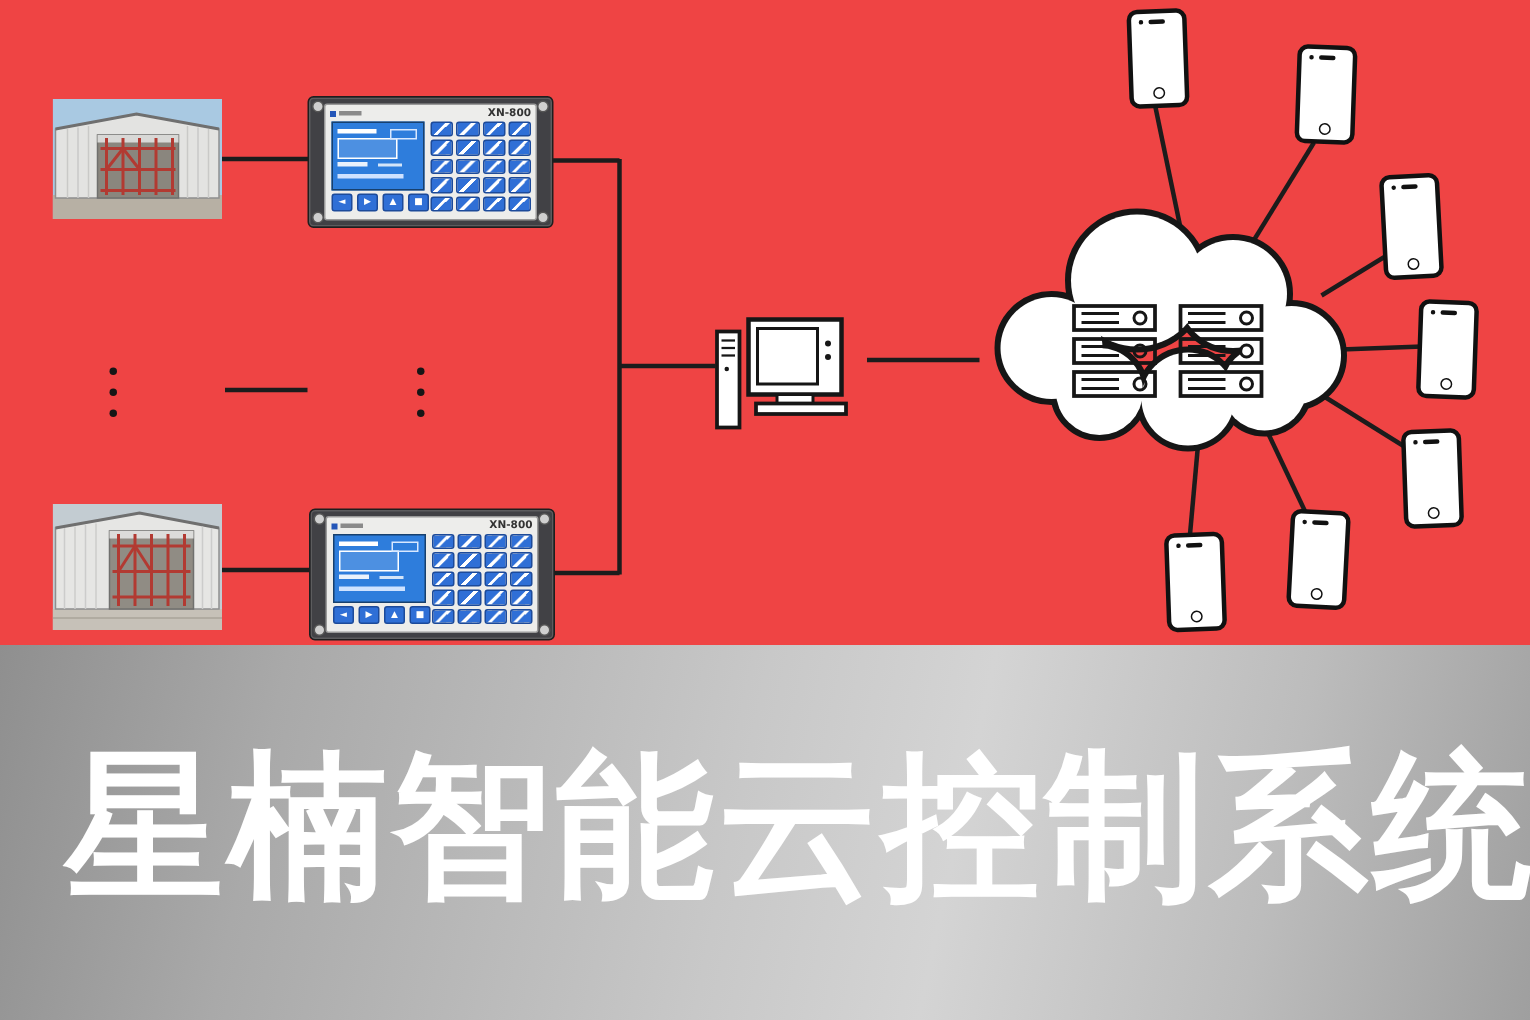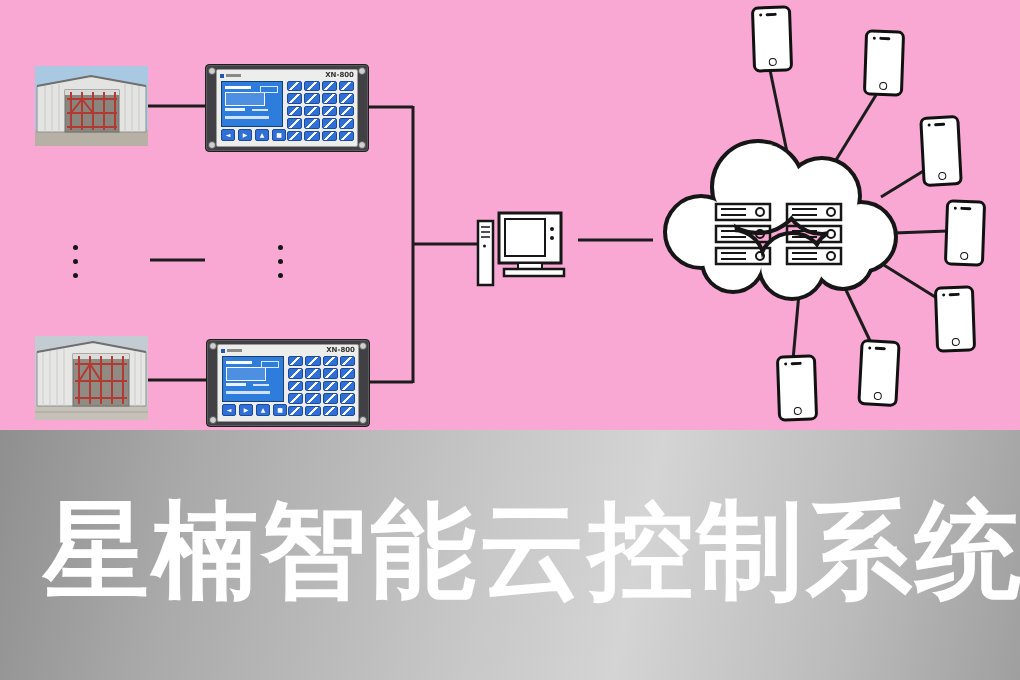--- a/index.html
+++ b/index.html
@@ -1,16 +1,16 @@
 <!DOCTYPE html>
 <html><head>
 <meta charset="utf-8">
 <style>
   html,body{margin:0;padding:0;background:#fff;}
-  .canvas{position:relative;width:1020px;height:680px;background:#f9a8d4;overflow:hidden;
+  .canvas{position:relative;width:1020px;height:680px;background:#ef4444;overflow:hidden;
           font-family:"DejaVu Sans","Liberation Sans",sans-serif;}
   .layer{position:absolute;left:0;top:0;}
 
   
   .photo{position:absolute;overflow:hidden;}
 
   
   .ctrl{position:absolute;width:162px;height:86px;background:#414145;border:1px solid #1e1e1e;
         border-radius:4px;box-shadow:inset 0 0 0 1px #5c5c5e;}
   .screw{position:absolute;width:6px;height:6px;border-radius:50%;background:#cfcfcf;border:1px solid #555;}

